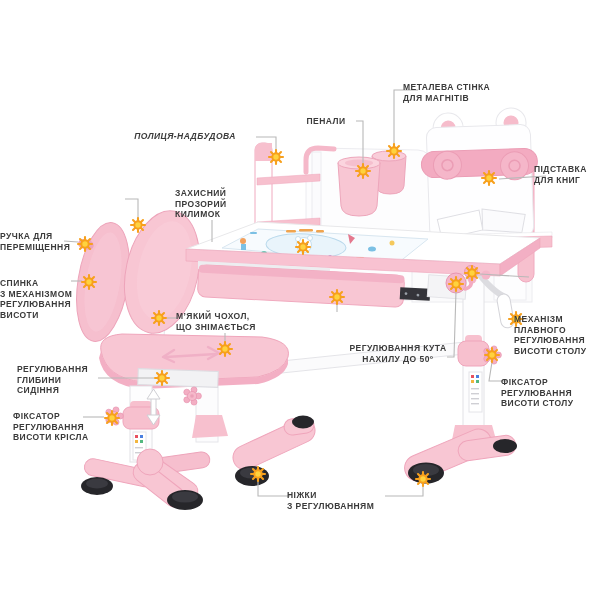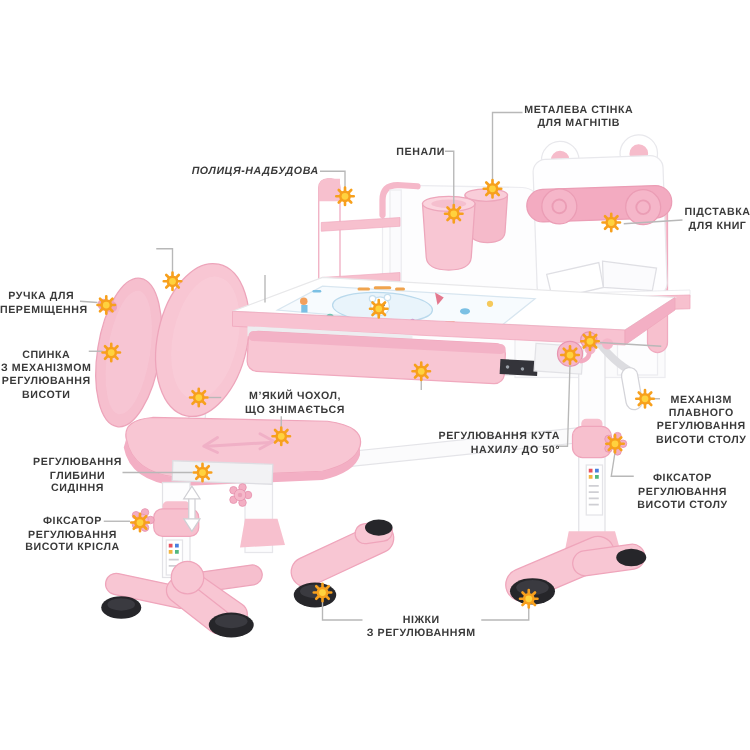--- a/index.html
+++ b/index.html
@@ -1,30 +1,30 @@
 <!DOCTYPE html>
 <html><head>
 <meta charset="utf-8">
 <style>
   html,body{margin:0;padding:0;background:#fff;}
   #stage{position:relative;width:600px;height:600px;background:#ffffff;overflow:hidden;
          font-family:"Liberation Sans","DejaVu Sans",sans-serif;}
   #art{position:absolute;left:0;top:0;}
   .lbl{position:absolute;font-size:8.5px;font-weight:700;line-height:10.6px;
        letter-spacing:.45px;color:#3a3a3a;white-space:pre-line;text-transform:uppercase;}
-  .tc{text-align:center;} .tr{text-align:right;}
+  .tc{text-align:left;} .tr{text-align:center;}
   .l-polytsia{left:115px;top:131px;width:140px;font-style:italic;}
   .l-metaleva{left:403px;top:82px;width:120px;}
   .l-penaly{left:296px;top:116px;width:60px;}
   .l-pidstavka{left:534px;top:164px;width:80px;}
   .l-dykhaiucha{left:64px;top:190px;width:74px;}
   .l-zakhysnyi{left:175px;top:188px;width:74px;}
   .l-ruchka{left:0px;top:231px;width:66px;}
   .l-spynka{left:0px;top:278px;width:74px;}
-  .l-miakyi{left:176px;top:311px;width:88px;margin-left:16px;}
+  .l-miakyi{left:176px;top:311px;width:88px;}
   .l-mistkyi{left:292px;top:314px;width:110px;}
   .l-kuta{left:348px;top:343px;width:100px;}
   .l-hachok{left:510px;top:270px;width:90px;}
   .l-mekhanizm{left:514px;top:314px;width:94px;}
   .l-fiksator-stolu{left:501px;top:377px;width:90px;}
   .l-fiksator-krisla{left:13px;top:411px;width:90px;}
   .l-hlybyny{left:17px;top:364px;width:90px;}
   .l-nizhky{left:287px;top:490px;width:100px;}
 </style>
 </head>
@@ -285,20 +285,23 @@
     <use href="#sun" x="423" y="479"></use>
   </g>
 </svg>
 
   <div class="lbl l-polytsia tr">ПОЛИЦЯ-НАДБУДОВА</div>
   <div class="lbl l-metaleva tc">МЕТАЛЕВА СТІНКА
 ДЛЯ МАГНІТІВ</div>
   <div class="lbl l-penaly tr">ПЕНАЛИ</div>
   <div class="lbl l-pidstavka tc">ПІДСТАВКА
 ДЛЯ КНИГ</div>
+  <div class="lbl l-zakhysnyi tc">ЗАХИСНИЙ
+ПРОЗОРИЙ
+КИЛИМОК</div>
   <div class="lbl l-ruchka tc">РУЧКА ДЛЯ
 ПЕРЕМІЩЕННЯ</div>
   <div class="lbl l-spynka tc">СПИНКА
 З МЕХАНІЗМОМ
 РЕГУЛЮВАННЯ
 ВИСОТИ</div>
   <div class="lbl l-miakyi tc">М’ЯКИЙ ЧОХОЛ,
 ЩО ЗНІМАЄТЬСЯ</div>
   <div class="lbl l-kuta tr">РЕГУЛЮВАННЯ КУТА
 НАХИЛУ ДО 50°</div>

